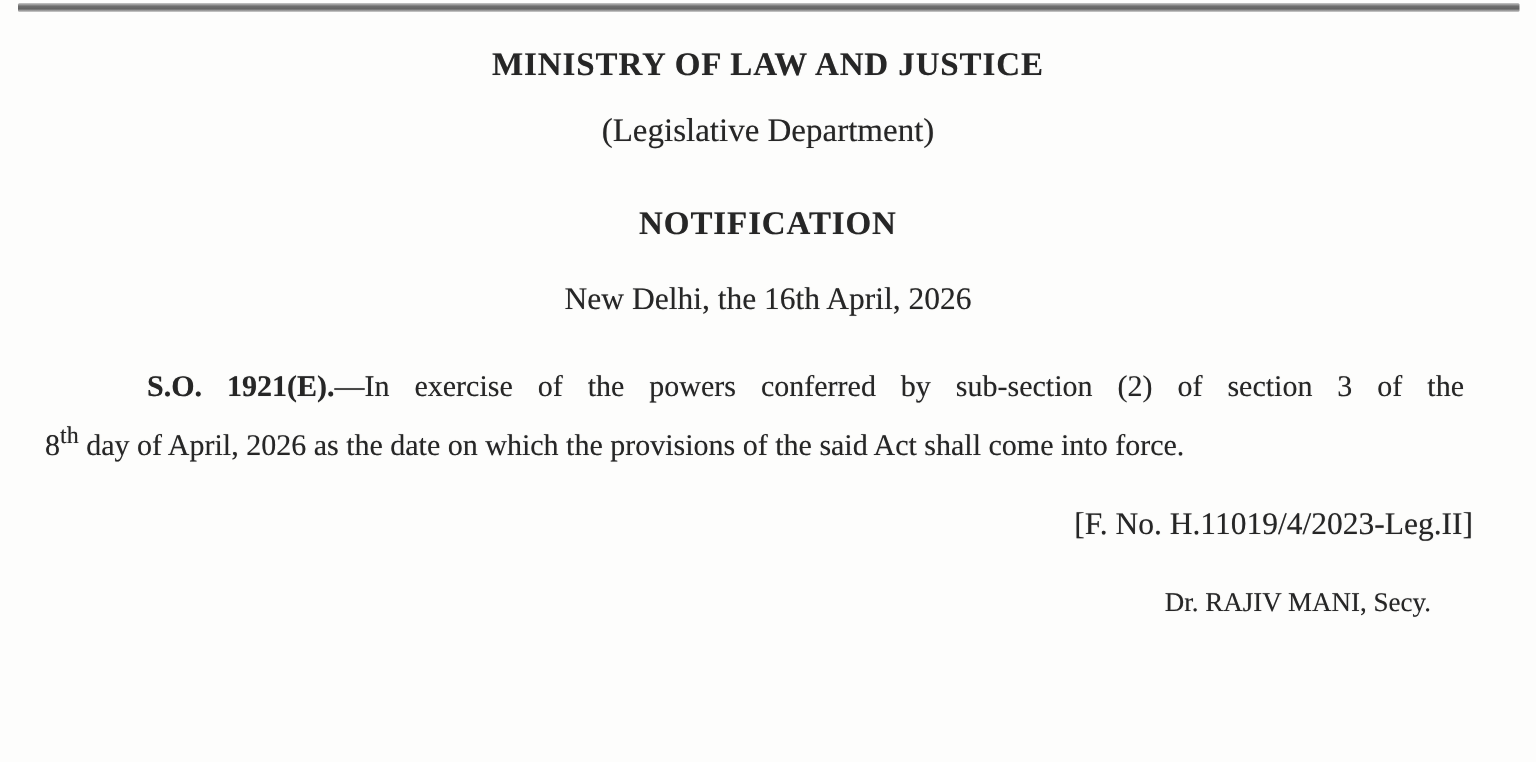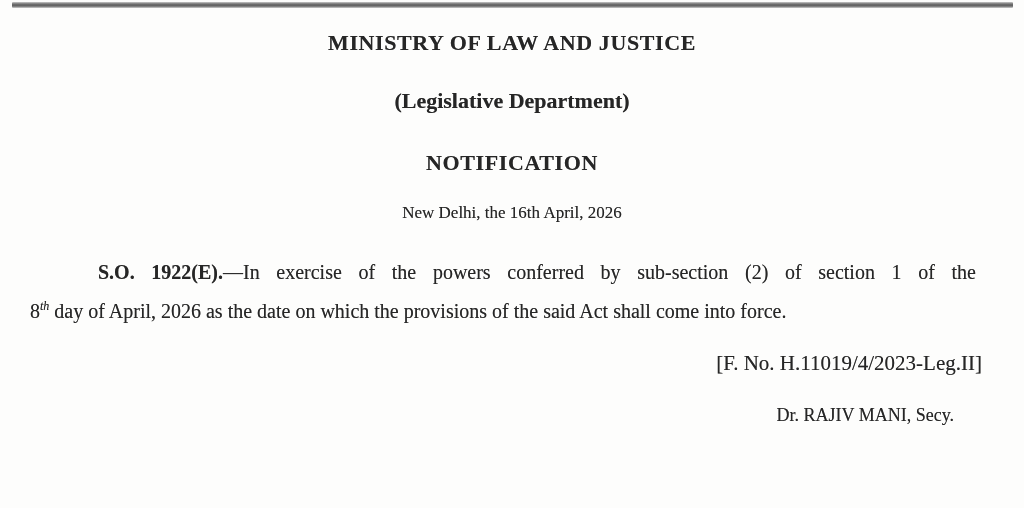--- a/index.html
+++ b/index.html
@@ -27,35 +27,35 @@
     text-align: center;
   }
   .ministry-title {
     margin-top: 21px;
     font-size: 22px;
     line-height: 28px;
     font-weight: bold;
     letter-spacing: 0.6px;
   }
   .department-subtitle {
-    margin-top: 30px;
+    margin-top: 16px;
     font-size: 22px;
     line-height: 28px;
-    font-weight: bold;
+    font-weight: normal;
   }
   .notification-heading {
     margin-top: 34px;
     font-size: 22px;
     line-height: 28px;
     font-weight: bold;
     letter-spacing: 0.6px;
   }
   .dateline {
     margin-top: 22px;
-    font-size: 17px;
+    font-size: 21px;
     line-height: 28px;
   }
   .body-para {
     margin-top: 26px;
     padding-left: 30px;
     padding-right: 48px;
     font-size: 20px;
   }
   .jline {
     line-height: 39px;
@@ -68,24 +68,23 @@
   }
   .lline {
     line-height: 39px;
     text-align: left;
     white-space: nowrap;
   }
   .so-number {
     font-weight: bold;
   }
   .ordinal-sup {
-    font-size: 12px;
+    font-size: 16px;
     vertical-align: super;
     line-height: 0;
-    font-style: italic;
   }
   .file-number {
     margin-top: 18px;
     padding-right: 42px;
     text-align: right;
     font-size: 21px;
     line-height: 28px;
   }
   .signature {
     margin-top: 24px;
@@ -104,21 +103,21 @@
 
   <div class="center ministry-title">MINISTRY OF LAW AND JUSTICE</div>
 
   <div class="center department-subtitle">(Legislative Department)</div>
 
   <div class="center notification-heading">NOTIFICATION</div>
 
   <div class="center dateline">New Delhi, the 16th April, 2026</div>
 
   <div class="body-para">
-    <div class="jline first"><span class="so-number">S.O. 1922(E).</span><span>—In exercise of the powers conferred by sub-section (2) of section 1 of the</span></div>
+    <div class="jline first"><span class="so-number">S.O. 1921(E).</span><span>—In exercise of the powers conferred by sub-section (2) of section 3 of the</span></div>
     <div class="lline"><span>8</span><sup class="ordinal-sup">th</sup><span> day of April, 2026 as the date on which the provisions of the said Act shall come into force.</span></div>
   </div>
 
   <div class="file-number">[F. No. H.11019/4/2023-Leg.II]</div>
 
   <div class="signature">Dr. RAJIV MANI, Secy.</div>
 
 </div>
 
 </body></html>

